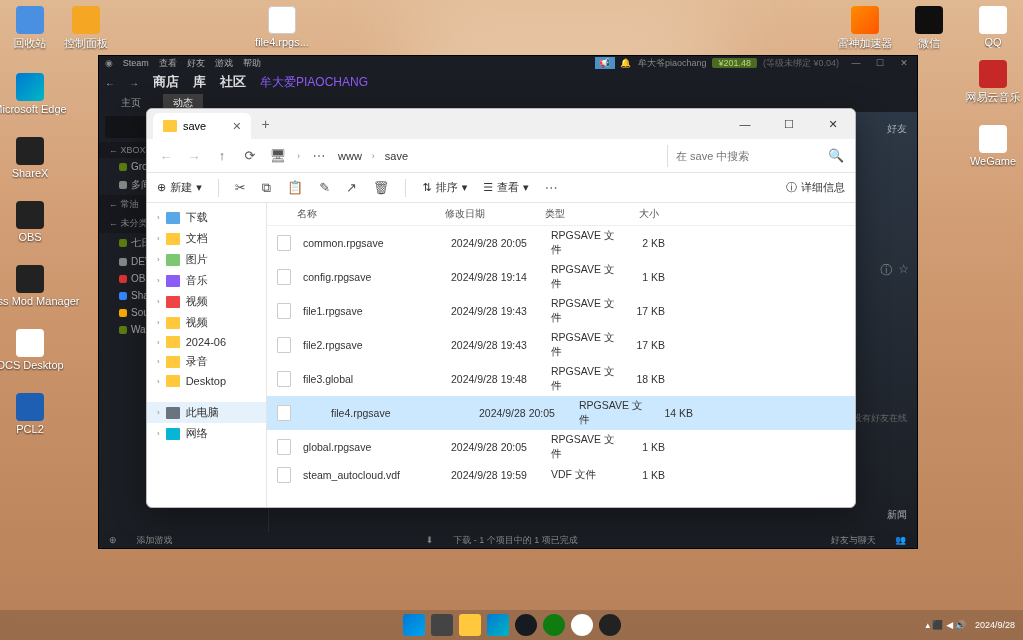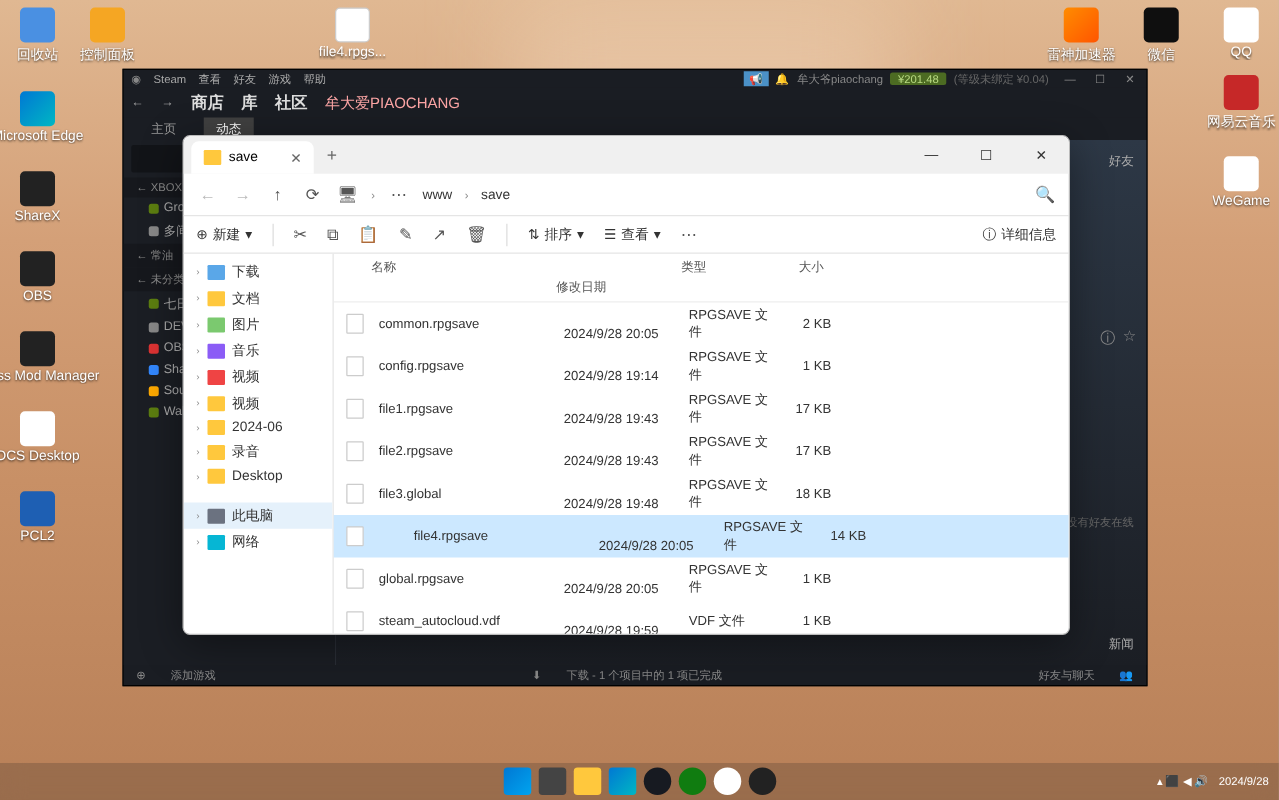--- a/index.html
+++ b/index.html
@@ -37,21 +37,21 @@
 .steam { position: absolute; top: 55px; left: 98px; width: 820px; height: 494px; background: #1a1d23; border: 1px solid #000; display: flex; flex-direction: column; }
 .steam-title { height: 14px; background: #1a1d23; display: flex; align-items: center; padding: 0 6px; font-size: 9px; color: #888; gap: 10px; }
 .steam-title .tlink { color: #aaa; cursor: pointer; }
 .steam-title .spacer { flex: 1; }
 .steam-title .ctl { width: 14px; text-align: center; color: #888; cursor: pointer; }
 .steam-user { display: flex; align-items: center; gap: 6px; font-size: 9px; }
 .steam-user .ubadge { background: #4c6b22; padding: 0 6px; color: #b8d982; border-radius: 2px; }
 .steam-nav { height: 24px; display: flex; align-items: center; padding: 0 6px; gap: 14px; background: #1a1d23; }
 .steam-nav .navbtn { color: #aaa; font-size: 10px; cursor: pointer; }
 .steam-nav .store { font-size: 13px; font-weight: 600; color: #ddd; cursor: pointer; }
-.steam-nav .ustr { font-size: 12px; color: #fca5a5; }
+.steam-nav .ustr { font-size: 12px; color: #8b5cf6; }
 .steam-sub { height: 18px; display: flex; align-items: center; gap: 12px; font-size: 10px; color: #999; padding-left: 12px; background: #1a1d23; }
 .steam-sub .subitem { cursor: pointer; padding: 2px 10px; }
 .steam-sub .subitem.active { background: #404040; color: #fff; }
 .steam-body { flex: 1; display: flex; background: #1b1e24; }
 .steam-side { width: 170px; background: #1b1e24; border-right: 1px solid #2a2e36; display: flex; flex-direction: column; }
 .steam-side .search { height: 22px; background: #121418; margin: 4px 6px; border-radius: 2px; }
 .steam-side .cat { font-size: 9px; color: #888; padding: 3px 10px; background: #16181d; cursor: pointer; }
 .steam-side .game { font-size: 10px; color: #aaa; padding: 3px 10px 3px 20px; cursor: pointer; display: flex; align-items: center; gap: 4px; white-space: nowrap; overflow: hidden; }
 .steam-side .game.g1::before { content:""; width:8px; height:8px; background:#5c7e10; border-radius:2px; }
 .steam-side .game.g2::before { content:""; width:8px; height:8px; background:#888; border-radius:2px; }
@@ -93,21 +93,21 @@
 .ex-nav .nico.dl { background: #5aa7e8; }
 .ex-nav .nico.img { background: #7bc96f; }
 .ex-nav .nico.mus { background: #8b5cf6; }
 .ex-nav .nico.vid { background: #ef4444; }
 .ex-nav .nico.pc { background: #6b7280; }
 .ex-nav .nico.net { background: #06b6d4; }
 .ex-list { flex: 1; display: flex; flex-direction: column; }
 .ex-head { display: flex; padding: 4px 0; border-bottom: 1px solid #eee; font-size: 10px; color: #555; }
 .ex-head .hc, .ex-row .rc { padding: 0 8px; }
 .c-name { flex: 0 0 170px; }
-.c-date { flex: 0 0 100px; margin-top: 16px; }
+.c-date { flex: 0 0 100px; }
 .c-type { flex: 0 0 80px; }
 .c-size { flex: 0 0 50px; text-align: right; }
 .ex-row { display: flex; padding: 3px 0; font-size: 10.5px; color: #333; cursor: pointer; align-items: center; }
 .ex-row.sel { background: #cce8ff; }
 .ex-row .fic { width: 14px; height: 16px; background: #fff; border: 1px solid #ccc; margin-left: 10px; margin-right: 4px; border-radius: 1px; }
 .ex-status { height: 18px; border-top: 1px solid #e5e5e5; display: flex; align-items: center; padding: 0 8px; font-size: 10px; color: #555; gap: 10px; }
 .ex-status .spacer { flex: 1; }
 .ex-status .vbtn { width: 18px; height: 14px; border: 1px solid #ccc; cursor: pointer; }
 
 
@@ -275,20 +275,21 @@
     <span class="navico gray">→</span>
     <span class="navico">↑</span>
     <span class="navico">⟳</span>
     <span class="navico">🖥</span>
     <span class="chev">›</span>
     <span class="navico">⋯</span>
     <span class="crumb">www</span>
     <span class="chev">›</span>
     <span class="crumb">save</span>
     <div class="spacer"></div>
+    <input class="search" placeholder="在 save 中搜索" style="">
     <span class="navico">🔍</span>
   </div>
   <div class="ex-tool">
     <div class="tbtn">
         <span>⊕</span>
         <span>新建</span>
         <span>▾</span>
       </div>
     <div class="sep"></div>
     <span class="tico">✂</span>

